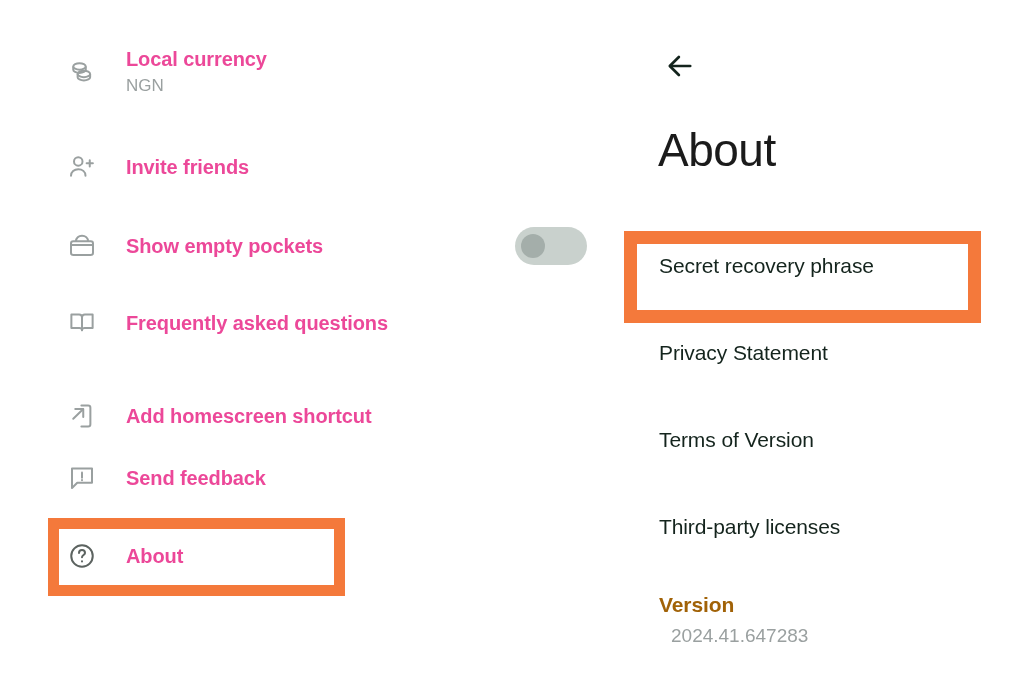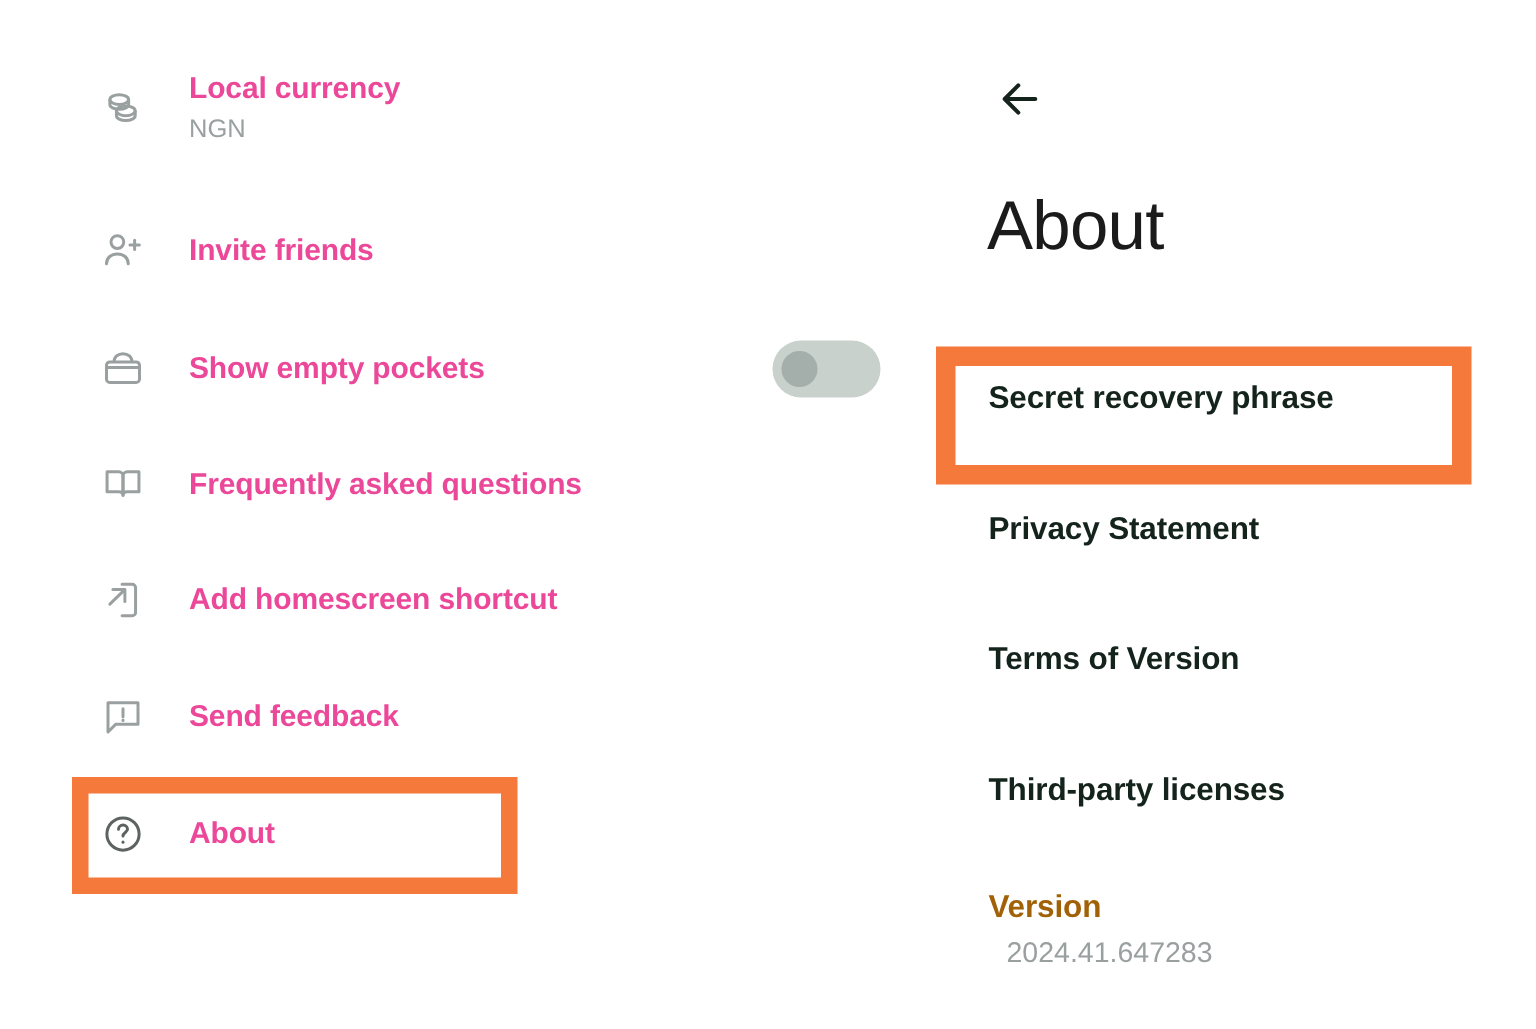--- a/index.html
+++ b/index.html
@@ -114,21 +114,21 @@
     font-size: 46px;
     font-weight: normal;
     color: #1b1b1b;
     line-height: 56px;
     letter-spacing: -0.5px;
   }
   .about-item {
     position: absolute;
     left: 59px;
     font-size: 21px;
-    font-weight: bold;
+    font-weight: normal;
     color: #14241d;
     letter-spacing: -0.1px;
     line-height: 26px;
     white-space: nowrap;
   }
   .version-label {
     position: absolute;
     left: 59px;
     top: 592px;
     font-size: 21px;
@@ -224,21 +224,21 @@
         <svg width="30" height="30" viewBox="0 0 24 24" fill="none" stroke="currentColor" stroke-width="1.6" stroke-linejoin="round">
           <path d="M3.5 5.2h6.2c1.3 0 2.3 1 2.3 2.3v10.2c0-1-0.9-1.8-2.1-1.8H3.5z"></path>
           <path d="M20.5 5.2h-6.2c-1.3 0-2.3 1-2.3 2.3v10.2c0-1 0.9-1.8 2.1-1.8h6.4z"></path>
         </svg>
       </span>
       <span class="row-text">
         <span class="row-label">Frequently asked questions</span>
       </span>
     </div>
 
-    <div class="settings-row" style="top:372px">
+    <div class="settings-row" style="top:388px">
       <span class="row-icon">
         <svg width="30" height="30" viewBox="0 0 24 24" fill="none" stroke="currentColor" stroke-width="1.6" stroke-linecap="round" stroke-linejoin="round">
           <path d="M11.5 3.6h5.4c1 0 1.8.8 1.8 1.8v13.2c0 1-.8 1.8-1.8 1.8h-5.4"></path>
           <path d="M5 14.2L12.8 6.6"></path>
           <path d="M6.6 6.4h6.4v6.4"></path>
         </svg>
       </span>
       <span class="row-text">
         <span class="row-label">Add homescreen shortcut</span>
       </span>

